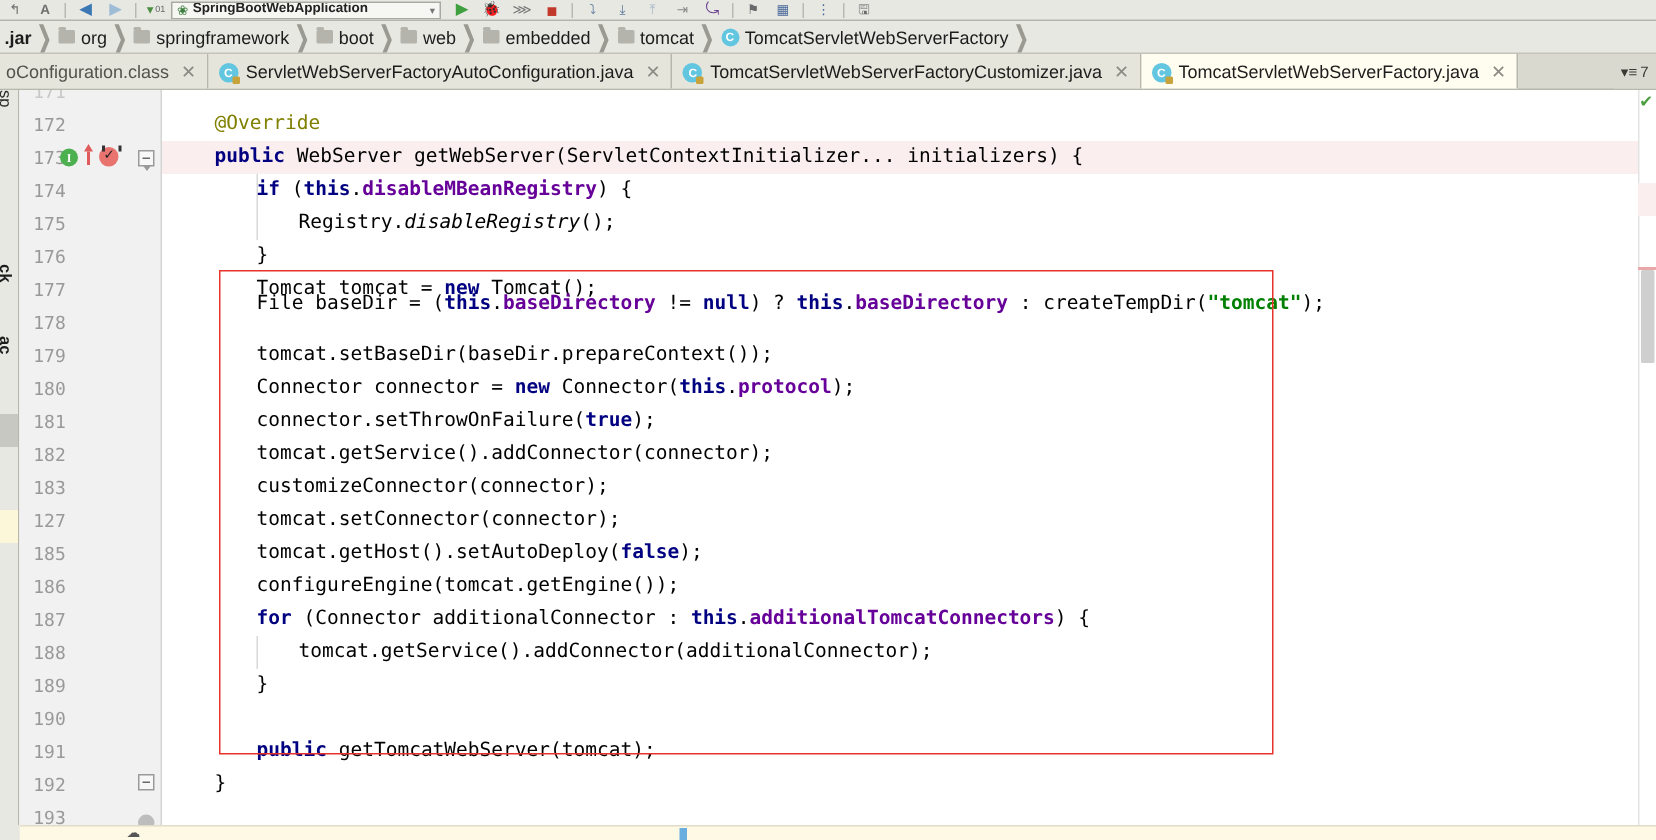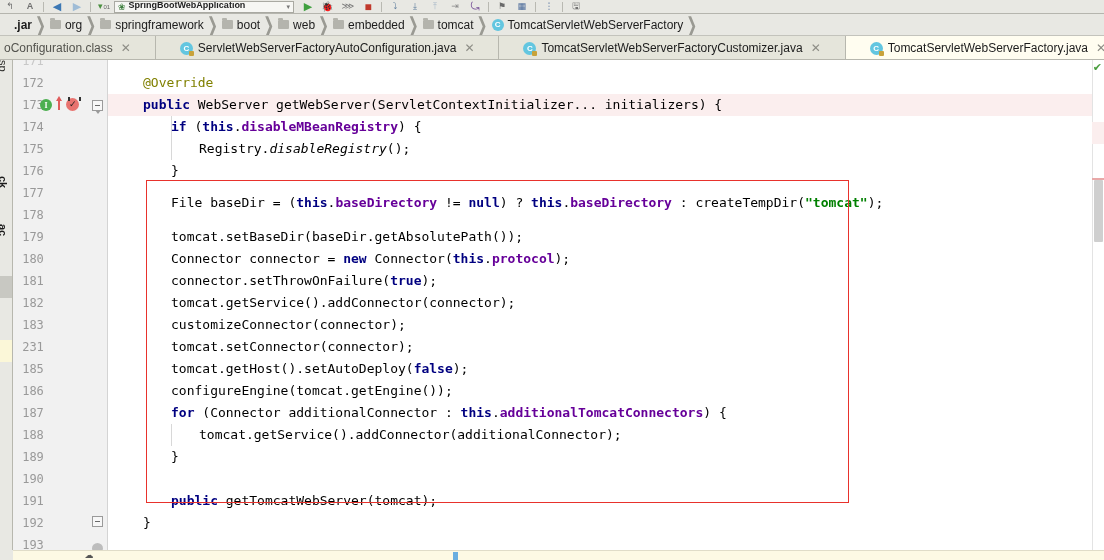--- a/index.html
+++ b/index.html
@@ -48,30 +48,30 @@
   .ico-folder{
     width:11px;height:9px;background:#b4b4ad;border-radius:1px;position:relative;flex:0 0 auto;
   }
   .ico-folder:before{
     content:"";position:absolute;left:0;top:-2px;width:5px;height:2px;background:#b4b4ad;border-radius:1px 1px 0 0;
   }
   .ico-class{
     width:12px;height:12px;border-radius:50%;background:#63c6e0;color:#fff;
     font-size:8px;font-weight:bold;display:flex;align-items:center;justify-content:center;flex:0 0 auto;
   }
-  .crumb.jar{font-weight:bold;padding-left:14px;}
+  .crumb.jar{font-weight:bold;padding-left:3px;}
 
   
   .tabs{
     position:absolute;left:0;top:36px;width:1104px;height:24px;
     background:#d9d9cf;display:flex;align-items:stretch;box-sizing:border-box;
     border-bottom:1px solid #b7b7ae;overflow:hidden;
   }
   .tab{
-    display:flex;align-items:center;gap:5px;padding:0 24px;height:24px;
+    display:flex;align-items:center;gap:5px;padding:0 7px;height:24px;
     background:#e5e5db;border-right:1px solid #b7b7ae;
     font-size:12px;color:#1c1c1c;white-space:nowrap;box-sizing:border-box;
     position:relative;
   }
   .tab.active{background:#fffdf0;}
   .tab .tclose{color:#8c8c85;font-size:12px;margin-left:3px;}
   .tab .tlabel.dim{color:#53534d;}
   .ico-jclass{
     width:13px;height:13px;border-radius:50%;background:#63c6e0;color:#fff;
     font-size:8px;font-weight:bold;display:flex;align-items:center;justify-content:center;
@@ -374,21 +374,21 @@
       <div class="lnum" style="top:56px"><span>174</span></div>
       <div class="lnum" style="top:78px"><span>175</span></div>
       <div class="lnum" style="top:100px"><span>176</span></div>
       <div class="lnum" style="top:122px"><span>177</span></div>
       <div class="lnum" style="top:144px"><span>178</span></div>
       <div class="lnum" style="top:166px"><span>179</span></div>
       <div class="lnum" style="top:188px"><span>180</span></div>
       <div class="lnum" style="top:210px"><span>181</span></div>
       <div class="lnum" style="top:232px"><span>182</span></div>
       <div class="lnum" style="top:254px"><span>183</span></div>
-      <div class="lnum" style="top:276px"><span>231</span></div>
+      <div class="lnum" style="top:276px"><span>127</span></div>
       <div class="lnum" style="top:298px"><span>185</span></div>
       <div class="lnum" style="top:320px"><span>186</span></div>
       <div class="lnum" style="top:342px"><span>187</span></div>
       <div class="lnum" style="top:364px"><span>188</span></div>
       <div class="lnum" style="top:386px"><span>189</span></div>
       <div class="lnum" style="top:408px"><span>190</span></div>
       <div class="lnum" style="top:430px"><span>191</span></div>
       <div class="lnum" style="top:452px"><span>192</span></div>
       <div class="lnum" style="top:474px"><span>193</span></div>
 
@@ -420,24 +420,25 @@
       <div class="code" style="top:12px;left:34px"><span class="anno">@Override</span></div>
 
       <div class="code" style="top:34px;left:34px"><span class="kw">public </span>WebServer getWebServer(ServletContextInitializer... initializers) {</div>
 
       <div class="code" style="top:56px;left:62px"><span class="kw">if </span>(<span class="kw">this</span>.<span class="fld">disableMBeanRegistry</span>) {</div>
 
       <div class="code" style="top:78px;left:90px">Registry.<span class="ital">disableRegistry</span>();</div>
 
       <div class="code" style="top:100px;left:62px">}</div>
 
+      <div class="code" style="top:122px;left:62px">Tomcat tomcat = <span class="kw">new </span>Tomcat();</div>
 
       <div class="code" style="top:132px;left:62px">File baseDir = (<span class="kw">this</span>.<span class="fld">baseDirectory</span> != <span class="kw">null</span>) ? <span class="kw">this</span>.<span class="fld">baseDirectory</span> : createTempDir(<span class="str">"tomcat"</span>);</div>
 
-      <div class="code" style="top:166px;left:62px">tomcat.setBaseDir(baseDir.getAbsolutePath());</div>
+      <div class="code" style="top:166px;left:62px">tomcat.setBaseDir(baseDir.prepareContext());</div>
 
       <div class="code" style="top:188px;left:62px">Connector connector = <span class="kw">new </span>Connector(<span class="kw">this</span>.<span class="fld">protocol</span>);</div>
 
       <div class="code" style="top:232px;left:62px">tomcat.getService().addConnector(connector);</div>
 
       <div class="code" style="top:210px;left:62px">connector.setThrowOnFailure(<span class="kw">true</span>);</div>
 
       <div class="code" style="top:254px;left:62px">customizeConnector(connector);</div>
 
       <div class="code" style="top:276px;left:62px">tomcat.setConnector(connector);</div>

